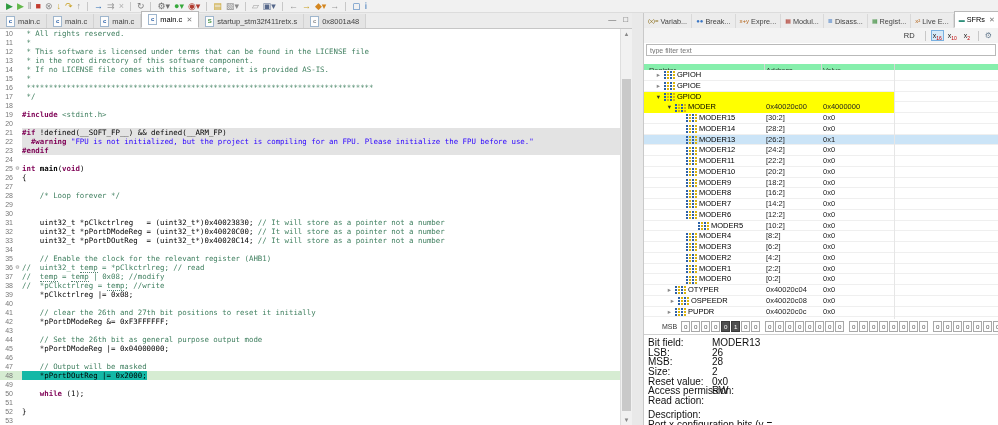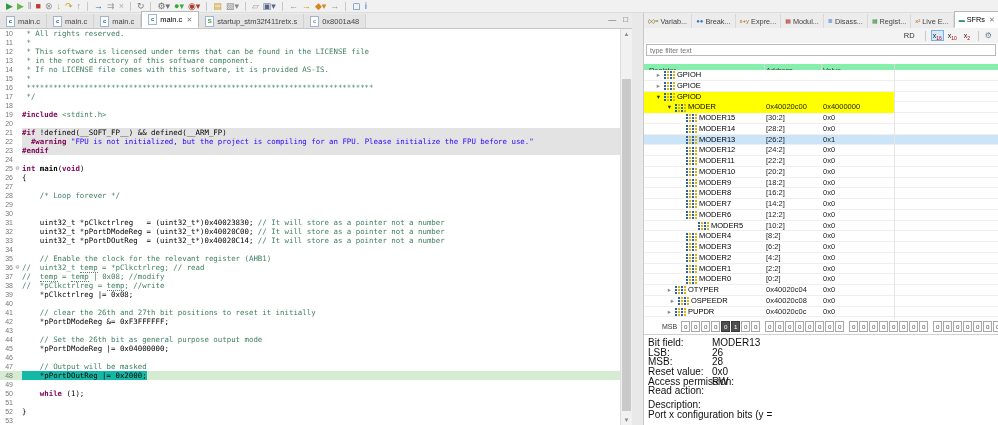--- a/index.html
+++ b/index.html
@@ -700,20 +700,24 @@
       </div>
       <div class="drow">
         <span class="dlabel">LSB:</span>
         <span class="dvalue">26</span>
       </div>
       <div class="drow">
         <span class="dlabel">MSB:</span>
         <span class="dvalue">28</span>
       </div>
       <div class="drow">
+        <span class="dlabel">Size:</span>
+        <span class="dvalue">2</span>
+      </div>
+      <div class="drow">
         <span class="dlabel">Reset value:</span>
         <span class="dvalue">0x0</span>
       </div>
       <div class="drow">
         <span class="dlabel">Access permission:</span>
         <span class="dvalue">RW</span>
       </div>
       <div class="drow">
         <span class="dlabel">Read action:</span>
         <span class="dvalue"></span>

